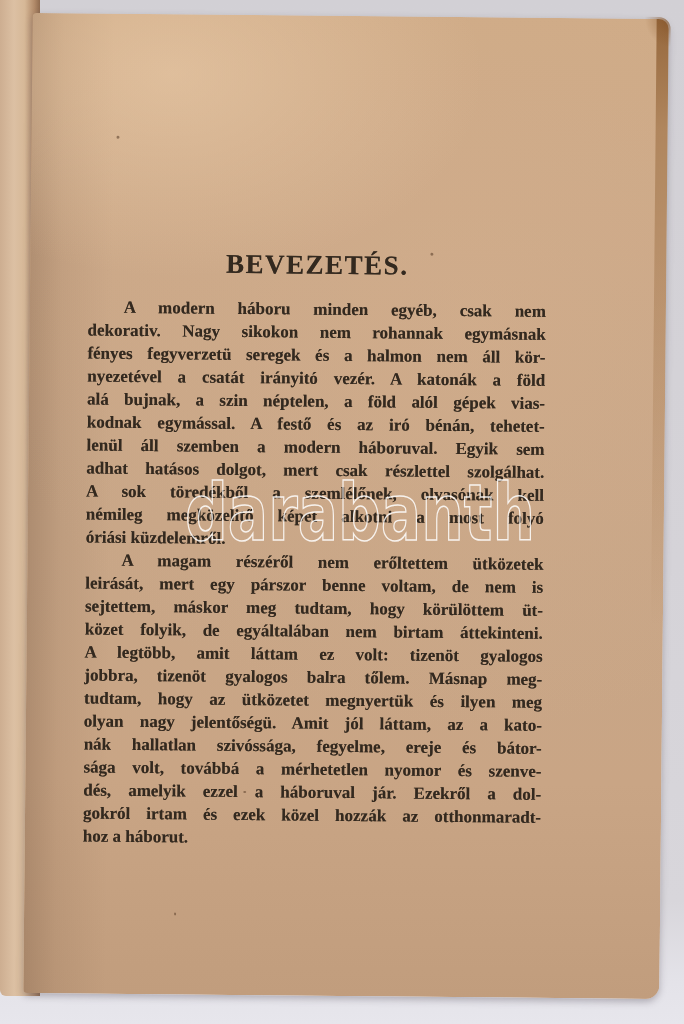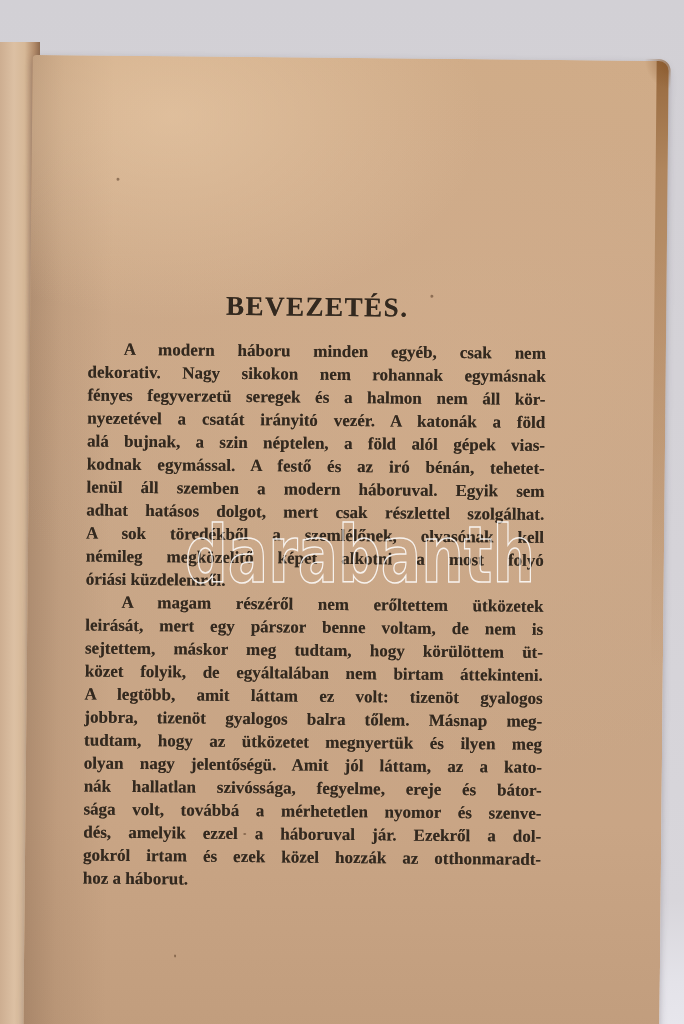--- a/index.html
+++ b/index.html
@@ -2,21 +2,21 @@
 <html><head>
 <meta charset="utf-8">
 <style>
   html,body{margin:0;padding:0;}
   body{
     width:684px;height:1024px;overflow:hidden;
     background:linear-gradient(180deg,#d2d0d5 0%,#d5d3d8 55%,#d8d6db 88%,#e4e3e9 96%,#e7e6ec 100%);
     font-family:"Liberation Serif","DejaVu Serif",serif;
     position:relative;
   }
-  .photo{position:absolute;inset:0;margin-top:42px;}
+  .photo{position:absolute;inset:0;}
 
   
   .page-curl{
     position:absolute;left:0;top:0;width:40px;height:996px;
     background:linear-gradient(90deg,#cdae91 0%,#dcc0a3 35%,#d6b897 62%,#b18a69 86%,#8e6a4e 100%);
     border-bottom-left-radius:6px;
   }
 
   
   .page{

